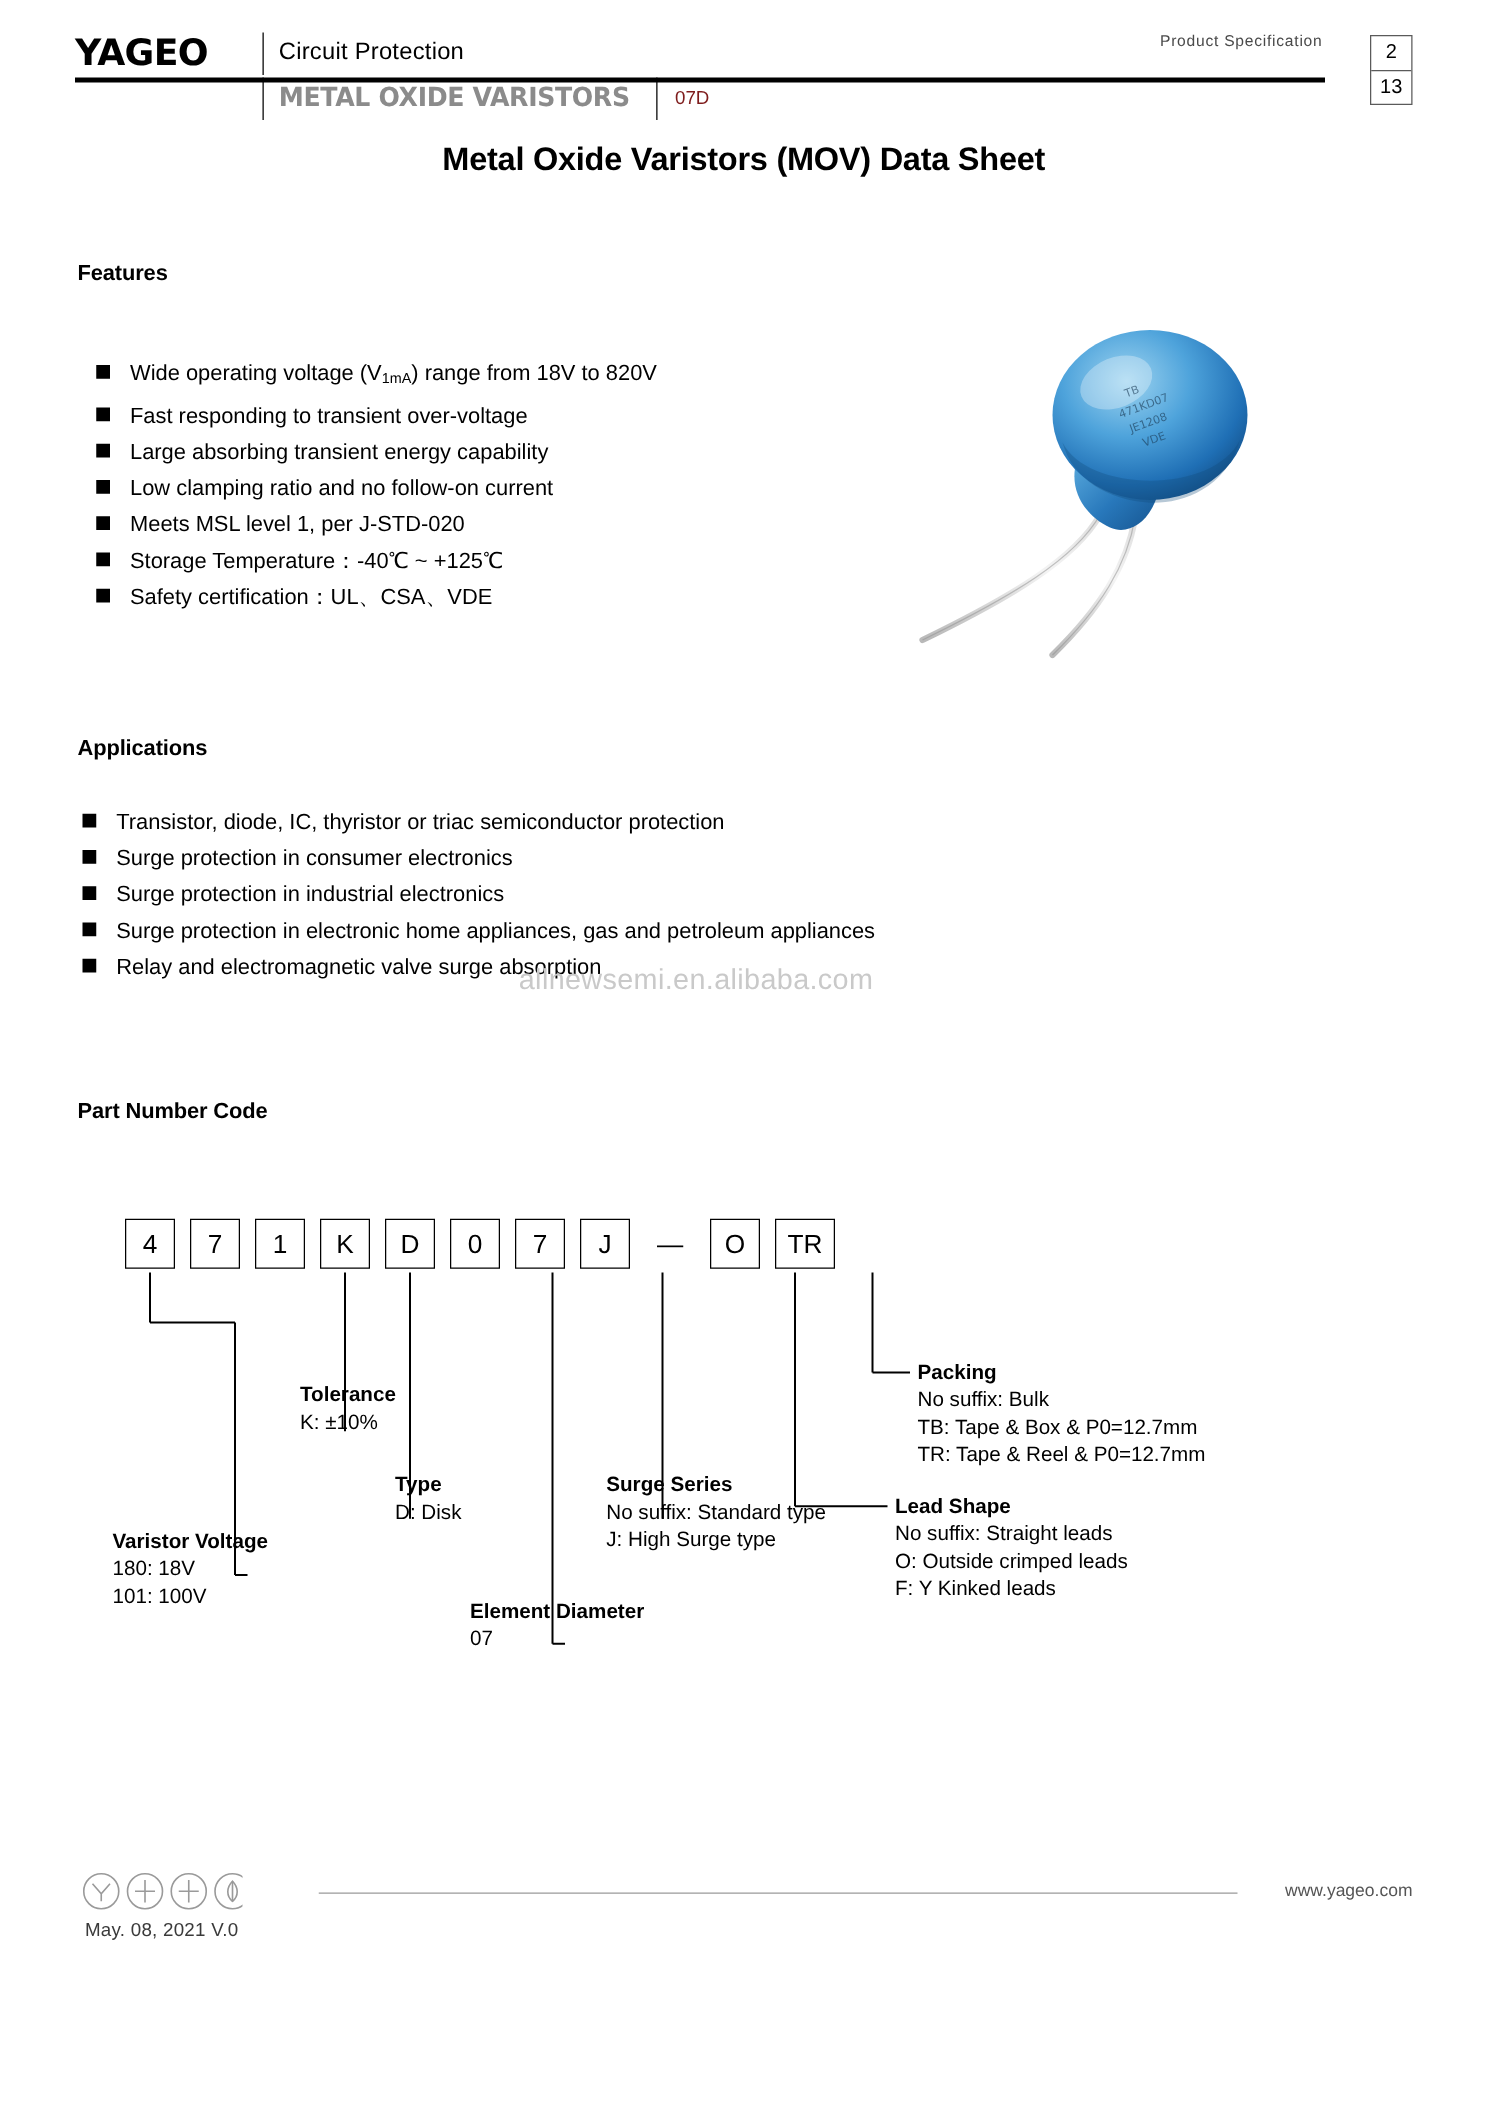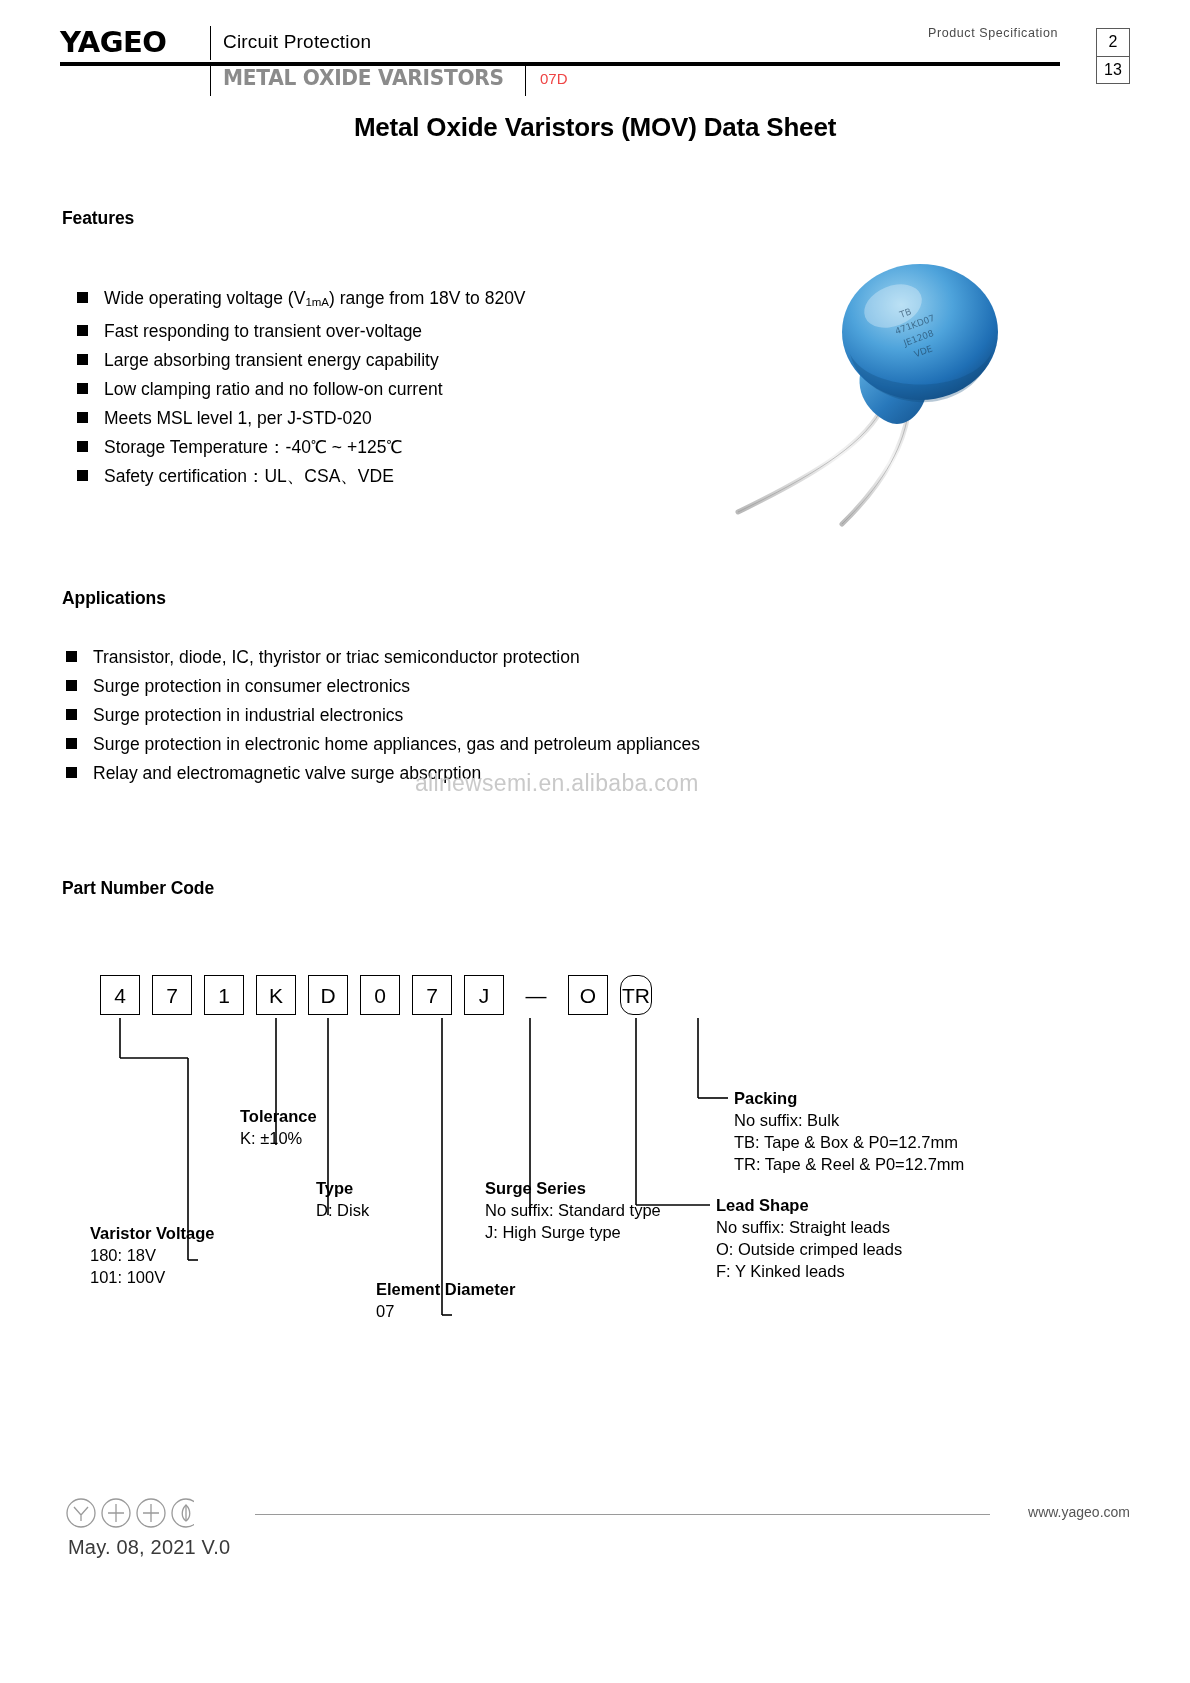--- a/index.html
+++ b/index.html
@@ -66,21 +66,21 @@
     font-size: 21px; font-weight: bold; color: #8b8b8b;
     font-family: "DejaVu Sans", sans-serif;
     letter-spacing: -0.3px;
     transform: scaleX(0.96); transform-origin: left center;
   }
   .hdr-bot-sep2 {
     position: absolute; left: 465px; top: -4px; width: 1px; height: 34px; background: #000;
   }
   .size-code {
     position: absolute; left: 480px; top: 4px;
-    font-size: 15px; color: #ef4444;
+    font-size: 15px; color: #7f1d1d;
   }
 
   
   .doc-title {
     position: absolute; left: 0; top: 112px; width: 1190px;
     text-align: center;
     font-size: 26px; font-weight: bold;
     letter-spacing: -0.2px;
   }
 
@@ -121,37 +121,37 @@
 
   .code-row { position: absolute; left: 100px; top: 15px; display: flex; align-items: center; }
   .cbox {
     width: 40px; height: 40px;
     border: 1.6px solid #000;
     display: flex; align-items: center; justify-content: center;
     font-size: 21px; line-height: 1;
     margin-right: 12px;
     background: #fff;
   }
-  .cbox.w2 { width: 32px; border-radius: 13px; }
+  .cbox.w2 { width: 48px; }
   .cbox.dash {
     border: none; width: 40px;
   }
   .cbox.dash span { font-size: 21px; }
 
   .ann { position: absolute; }
   .ann .ttl { font-size: 16.5px; font-weight: bold; line-height: 22px; white-space: nowrap; }
   .ann .ln  { font-size: 16.5px; line-height: 22px; white-space: nowrap; }
 
   svg.leader { position: absolute; left: 0; top: 0; overflow: visible; }
 
   
   .footer { position: absolute; left: 60px; top: 1492px; width: 1070px; height: 70px; }
   .f-rule { position: absolute; left: 195px; top: 22px; width: 735px; height: 1.4px; background: #9a9a9a; }
   .f-site { position: absolute; right: 0; top: 12px; font-size: 14px; color: #555; }
-  .f-date { position: absolute; left: 8px; top: 44px; font-size: 20px; color: #3a3a3a; letter-spacing: 0.2px; }
+  .f-date { position: absolute; left: 8px; top: 44px; font-size: 15px; color: #3a3a3a; letter-spacing: 0.2px; }
   .f-icons { position: absolute; left: 4px; top: 4px; }
 </style>
 </head>
 <body>
 
 <div class="page">
 
   <div class="header">
     <div class="hdr-top">
       <div class="logo">YAGEO</div>

